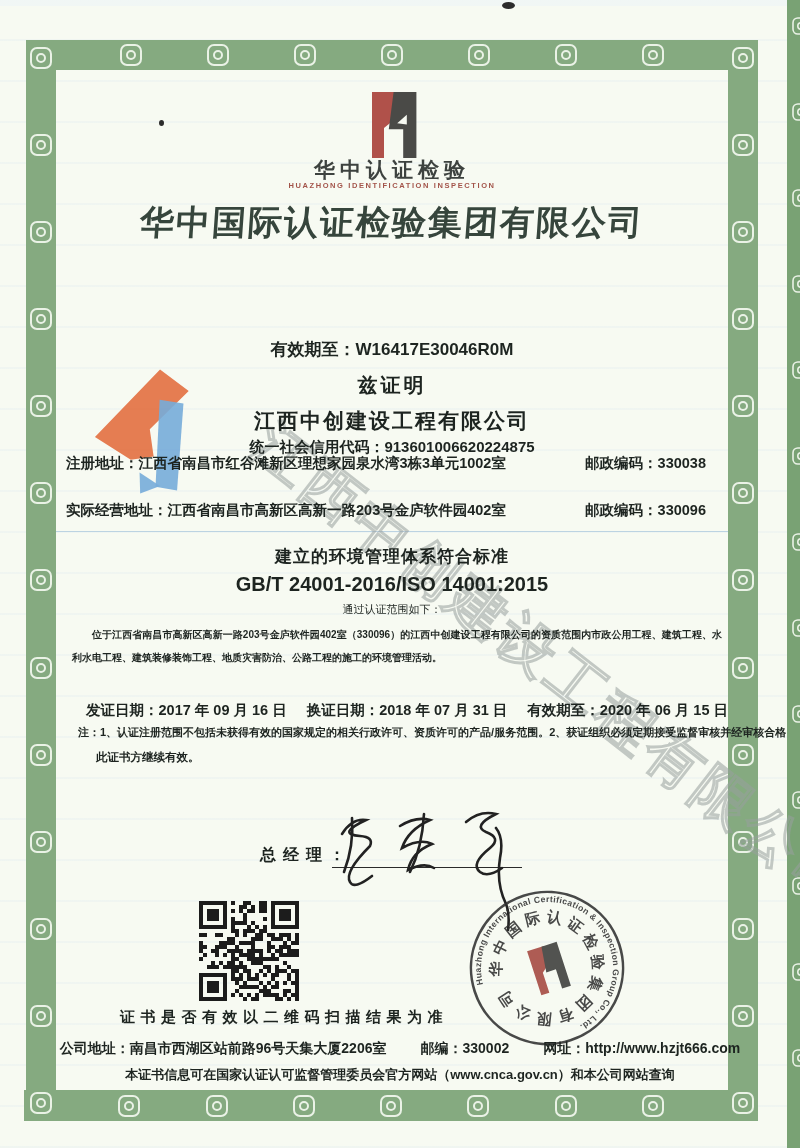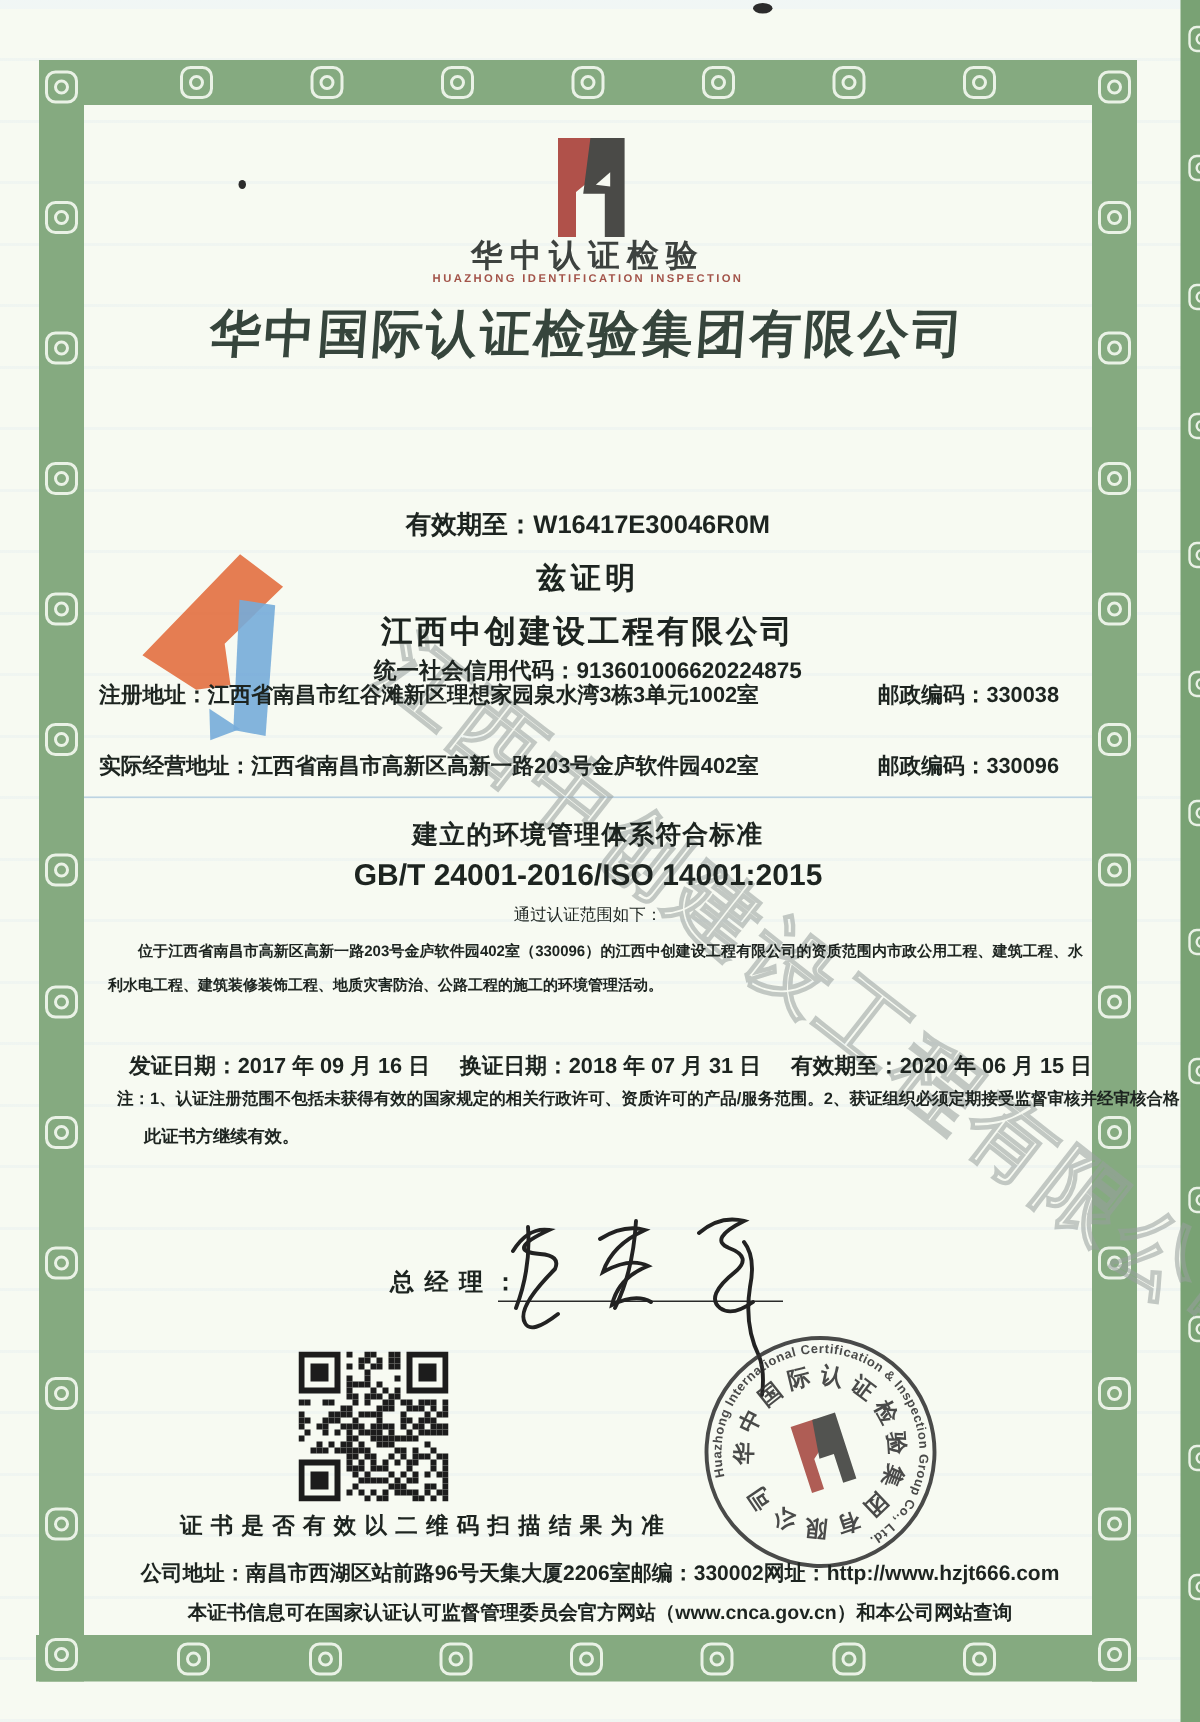--- a/index.html
+++ b/index.html
@@ -34,21 +34,21 @@
   .std-stmt{top:545px; font-size:17px; font-weight:bold; letter-spacing:1px;}
   .std-code{top:573px; font-size:20px; font-weight:bold;}
   .scope-head{top:602px; font-size:11px; font-weight:normal;}
   .scope{top:623px; left:72px; width:650px; font-size:10px; font-weight:bold; line-height:23px; text-align:justify; text-indent:2em;}
   .dates{top:701px; left:86px; width:642px; display:flex; justify-content:space-between; font-size:14.5px; font-weight:bold; white-space:nowrap;}
   .note1{top:725px; left:78px; width:648px; font-size:11px; font-weight:bold; white-space:nowrap;}
   .note2{top:750px; left:96px; font-size:11.5px; font-weight:bold;}
   .sig-label{top:845px; left:260px; font-size:16px; font-weight:bold; letter-spacing:7px;}
   .sig-line{top:867px; left:332px; width:190px; height:0; border-bottom:1.5px solid #2a2a2a;}
   .qr-caption{top:1008px; left:120px; font-size:15px; font-weight:bold; letter-spacing:5.5px;}
-  .footer1{top:1040px; left:60px; width:680px; display:flex; justify-content:center; font-size:14px; font-weight:bold; white-space:nowrap;}
+  .footer1{top:1040px; left:60px; width:680px; display:flex; justify-content:center; gap:34px; font-size:14px; font-weight:bold; white-space:nowrap;}
   .footer2{top:1066px; left:60px; width:680px; text-align:center; font-size:13px; font-weight:bold;}
   .scanline{left:56px; width:672px; height:1px; background:rgba(110,160,205,.4);}
   .fleck{border-radius:50%; background:#2c2c2c;}
   .wm{pointer-events:none;}
 </style>
 </head>
 <body>
 
 <div id="page">
 

